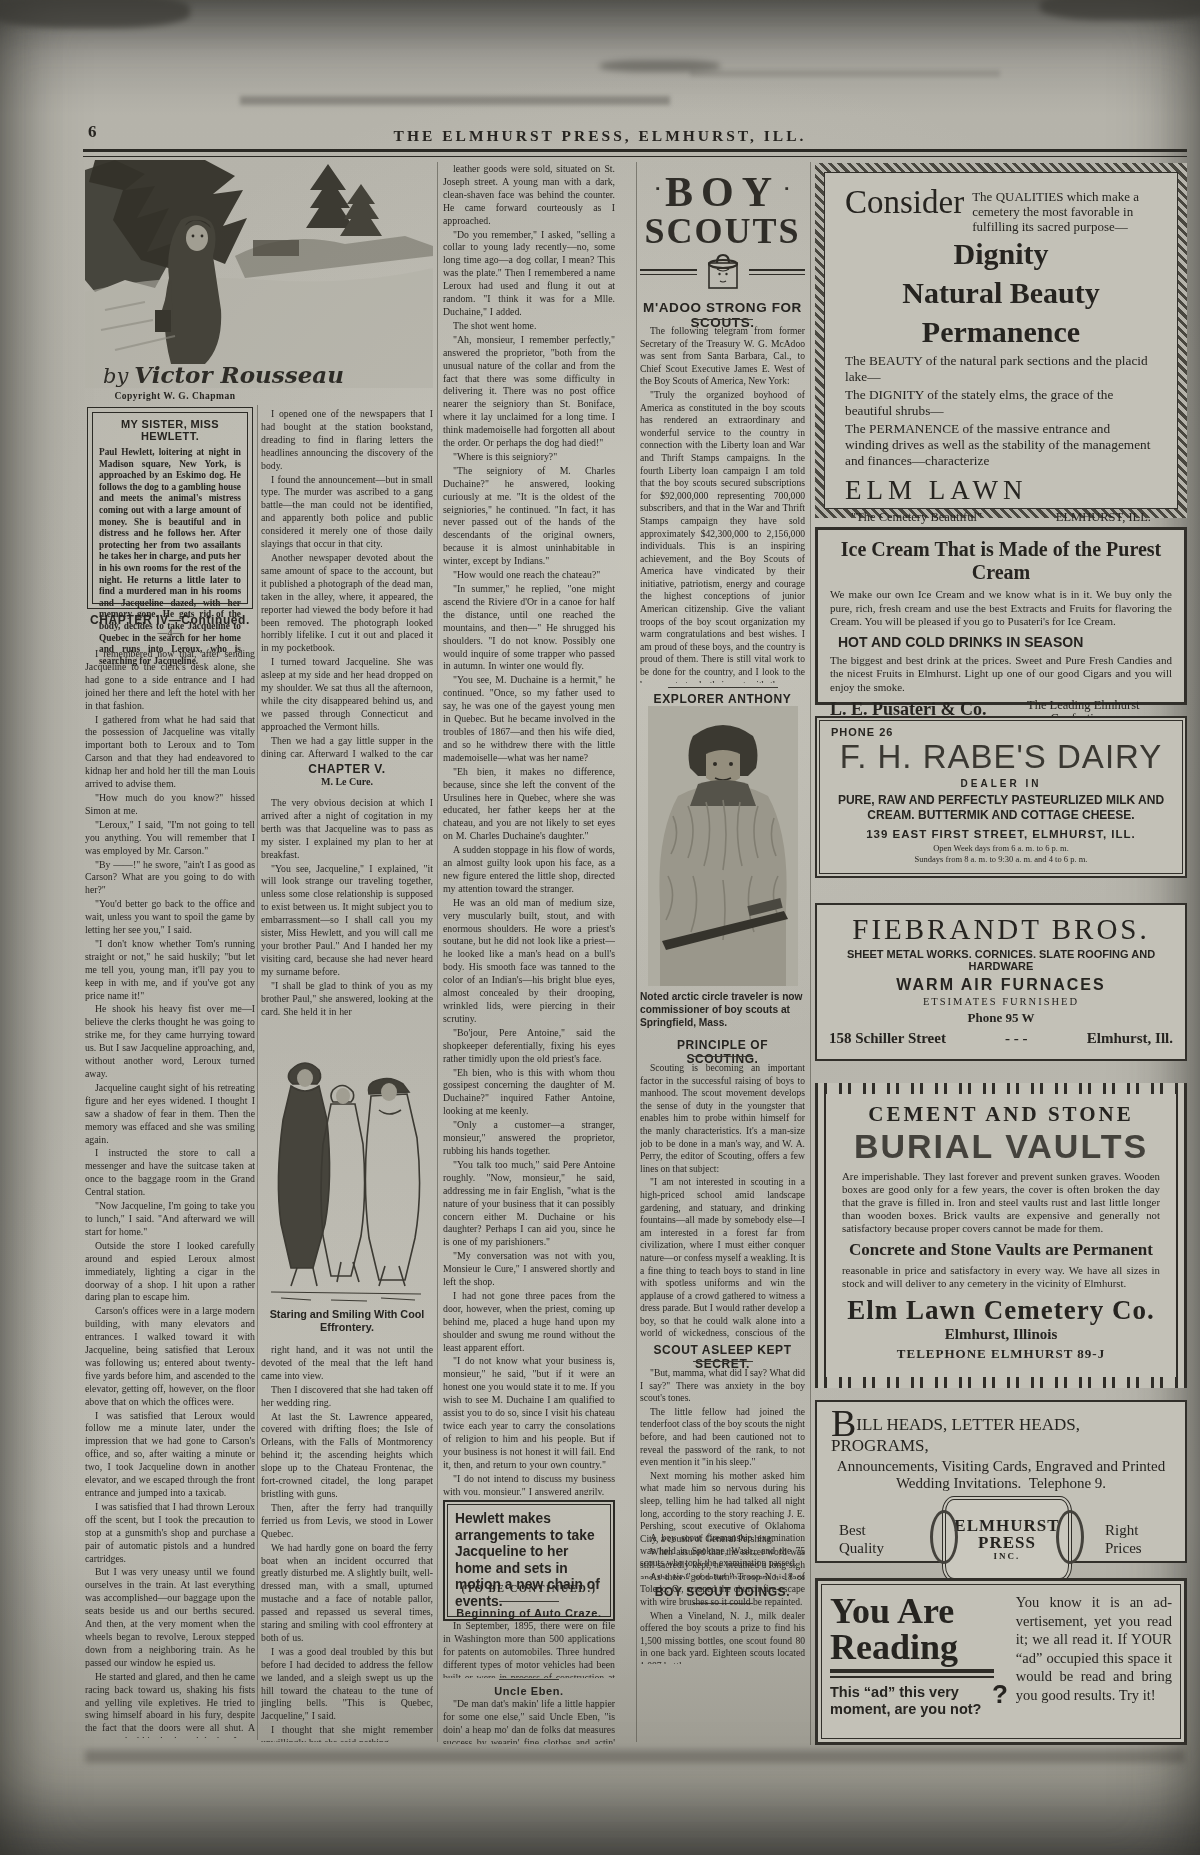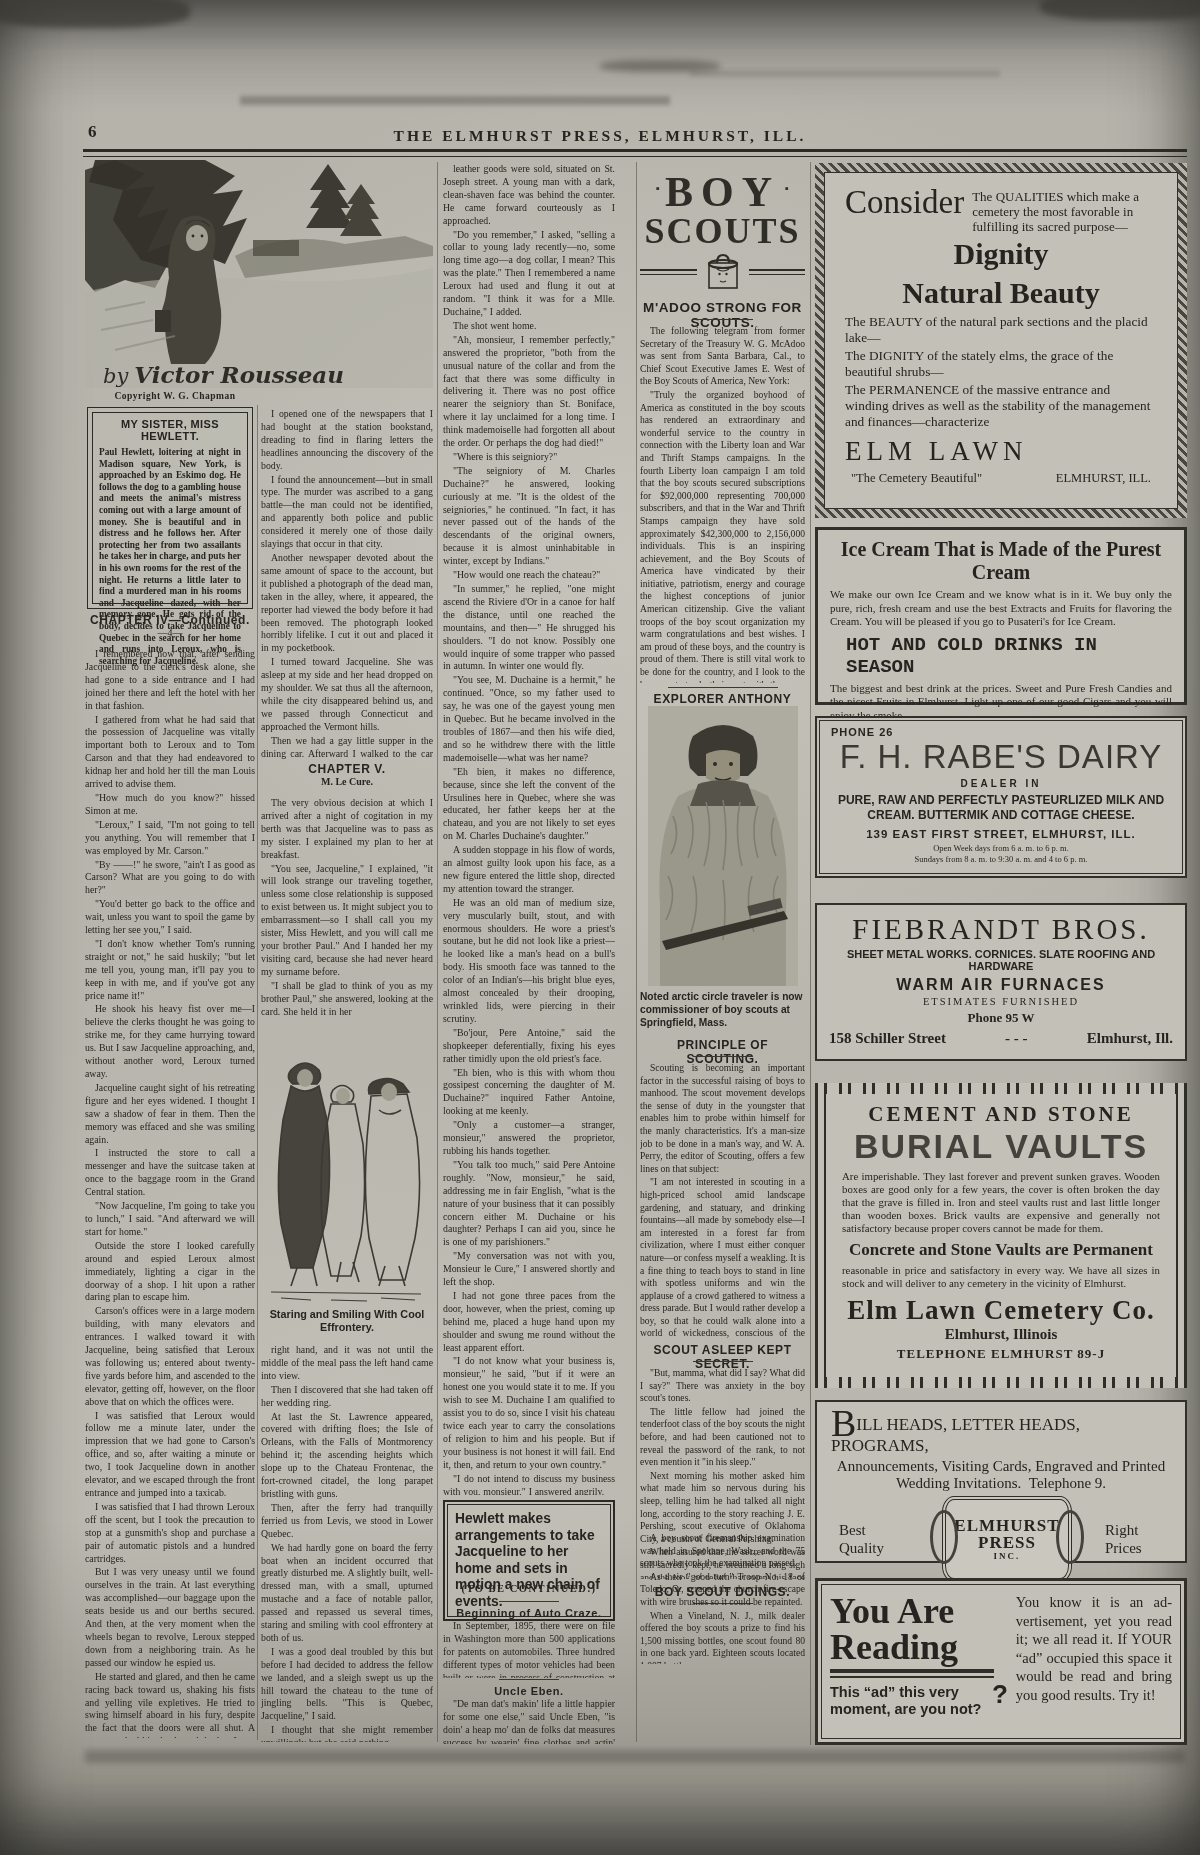--- a/index.html
+++ b/index.html
@@ -65,21 +65,21 @@
   .consider-row{display:flex;align-items:flex-start;}
   .consider-word{font-size:33px;line-height:30px;margin-right:8px;}
   .consider-tag{font-size:13px;line-height:15px;padding-top:2px;}
   .quality{ text-align:center;font-size:30px;line-height:39px;font-weight:bold;}
   .elm-par{font-size:13.3px;line-height:16px;margin:2px 0;text-align:left;}
   .elm-name{text-align:left;font-size:27px;letter-spacing:5px;margin-top:6px;}
   .elm-foot{display:flex;justify-content:space-between;font-size:12.5px;margin-top:4px;padding:0 6px;}
   .ad-pusateri{padding:8px 12px 6px;border-width:3px;}
   .ic-head{font-size:20px;font-weight:bold;text-align:center;margin:0 0 4px;}
   .ic-par{font-size:11px;line-height:13.5px;text-align:justify;margin:0 0 5px;}
-  .ic-sub{font-family:Liberation Mono, monospace;font-weight:bold;font-size:19px;margin:0 16px 4px;}
+  .ic-sub{font-family:Liberation Sans, sans-serif;font-weight:bold;font-size:14px;margin:0 8px 4px;}
   .ic-sign{display:flex;align-items:flex-start;margin-top:2px;}
   .ic-firm{font-size:18px;font-weight:bold;white-space:nowrap;margin-right:8px;}
   .ic-tagwrap{font-size:12.5px;line-height:13px;text-align:center;flex:1;}
   .ic-tel{font-size:10.5px;}
   .ad-rabe{padding:8px 14px;border-width:2px;outline:1px solid #312f2a;outline-offset:-5px;}
   .rabe-phone{font-family:"Liberation Sans",sans-serif;font-weight:bold;font-size:11px;letter-spacing:1px;}
   .rabe-name{font-family:"Liberation Sans",sans-serif;font-weight:normal;font-size:33px;text-align:center;letter-spacing:1px;margin:0;color:#3a3832;}
   .rabe-dealer{font-family:"Liberation Sans",sans-serif;font-weight:bold;font-size:10px;letter-spacing:3px;text-align:center;margin:2px 0 4px;}
   .rabe-prod{font-family:"Liberation Sans",sans-serif;font-weight:bold;font-size:12px;line-height:15px;text-align:center;margin:0 0 5px;}
   .rabe-addr{font-family:"Liberation Sans",sans-serif;font-weight:bold;font-size:11.5px;letter-spacing:1px;text-align:center;margin:0 0 3px;}
@@ -227,21 +227,21 @@
         <path d="M10 262 l150 2" stroke-width="1.2"></path>
         <path d="M20 268 l30 2 M70 270 l36 1 M120 268 l34 2" stroke-width="1.2"></path>
       </g>
       <ellipse cx="44" cy="48" rx="8" ry="9" fill="#9d9a8e"></ellipse>
       <ellipse cx="82" cy="66" rx="7" ry="8" fill="#a19e92"></ellipse>
       <ellipse cx="128" cy="62" rx="8" ry="9" fill="#9d9a8e"></ellipse>
     </svg>
   </div>
   <div class="abs c2 caption" style="top:1308px;">Staring and Smiling With Cool Effrontery.</div>
   <div class="abs c2 flow" style="top:1344px;height:398px;">
-      <p class="para">right hand, and it was not until the middle of the meal pass the left hand came into view.</p>
+      <p class="para">right hand, and it was not until the devoted of the meal that the left hand came into view.</p>
       <p class="para">Then I discovered that she had taken off her wedding ring.</p>
       <p class="para">At last the St. Lawrence appeared, covered with drifting floes; the Isle of Orleans, with the Falls of Montmorency behind it; the ascending heights which slope up to the Chateau Frontenac, the fort-crowned citadel, the long parapet bristling with guns.</p>
       <p class="para">Then, after the ferry had tranquilly ferried us from Levis, we stood in Lower Quebec.</p>
       <p class="para">We had hardly gone on board the ferry boat when an incident occurred that greatly disturbed me. A slightly built, well-dressed man, with a small, upturned mustache and a face of notable pallor, passed and repassed us several times, staring and smiling with cool effrontery at both of us.</p>
       <p class="para">I was a good deal troubled by this but before I had decided to address the fellow we landed, and a sleigh swept us up the hill toward the chateau to the tune of jingling bells. "This is Quebec, Jacqueline," I said.</p>
       <p class="para">I thought that she might remember unwillingly but she said nothing.</p>
     </div>
 
   <div class="abs c3 flow" style="top:163px;height:1332px;">
       <p class="para">leather goods were sold, situated on St. Joseph street. A young man with a dark, clean-shaven face was behind the counter. He came forward courteously as I approached.</p>
@@ -361,20 +361,21 @@
     </div>
 
   <div class="adbox ad-ornate" style="top:163px;height:355px;border-width:9px;border-style:solid;">
     <div class="inner">
       <div class="consider-row">
         <span class="consider-word">Consider</span>
         <span class="consider-tag">The QUALITIES which make a cemetery the most favorable in fulfilling its sacred purpose—</span>
       </div>
       <div class="quality">Dignity</div>
       <div class="quality">Natural Beauty</div>
+      <div class="quality">Permanence</div>
       <p class="elm-par">The BEAUTY of the natural park sections and the placid lake—</p>
       <p class="elm-par">The DIGNITY of the stately elms, the grace of the beautiful shrubs—</p>
       <p class="elm-par">The PERMANENCE of the massive entrance and winding drives as well as the stability of the management and finances—characterize</p>
       <div class="elm-name">ELM LAWN</div>
       <div class="elm-foot">
         <span>"The Cemetery Beautiful"</span>
         <span>ELMHURST, ILL.</span>
       </div>
     </div>
   </div>

